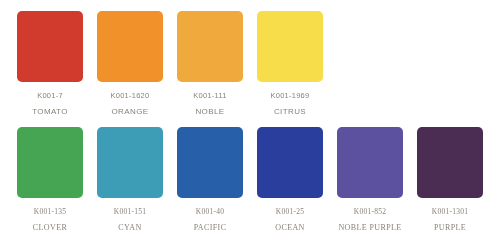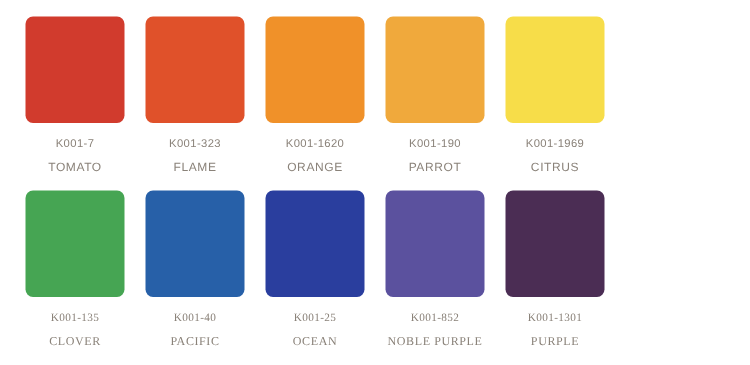--- a/index.html
+++ b/index.html
@@ -66,46 +66,46 @@
 
 <div class="palette">
 
   <div class="swatch-row">
     <div class="swatch-cell">
       <div class="swatch-chip" style="background-color: rgb(209, 59, 45);"></div>
       <div class="swatch-code">K001-7</div>
       <div class="swatch-name">TOMATO</div>
     </div>
     <div class="swatch-cell">
-      <div class="swatch-chip" style="background-color: rgb(224, 81, 42);"></div>
-      <div class="swatch-code">K001-323</div>
-      <div class="swatch-name">FLAME</div>
-    </div>
-    <div class="swatch-cell">
       <div class="swatch-chip" style="background-color: rgb(240, 145, 41);"></div>
       <div class="swatch-code">K001-1620</div>
       <div class="swatch-name">ORANGE</div>
     </div>
     <div class="swatch-cell">
       <div class="swatch-chip" style="background-color: rgb(240, 169, 60);"></div>
-      <div class="swatch-code">K001-190</div>
-      <div class="swatch-name">PARROT</div>
+      <div class="swatch-code">K001-111</div>
+      <div class="swatch-name">NOBLE</div>
     </div>
     <div class="swatch-cell">
       <div class="swatch-chip" style="background-color: rgb(247, 221, 73);"></div>
       <div class="swatch-code">K001-1969</div>
       <div class="swatch-name">CITRUS</div>
     </div>
   </div>
 
   <div class="swatch-row">
     <div class="swatch-cell">
       <div class="swatch-chip" style="background-color: rgb(70, 165, 83);"></div>
       <div class="swatch-code">K001-135</div>
       <div class="swatch-name">CLOVER</div>
+    </div>
+    <div class="swatch-cell">
+      <div class="swatch-chip" style="background-color: rgb(61, 156, 182);"></div>
+      <div class="swatch-code">K001-151</div>
+      <div class="swatch-name">CYAN</div>
     </div>
     <div class="swatch-cell">
       <div class="swatch-chip" style="background-color: rgb(39, 96, 168);"></div>
       <div class="swatch-code">K001-40</div>
       <div class="swatch-name">PACIFIC</div>
     </div>
     <div class="swatch-cell">
       <div class="swatch-chip" style="background-color: rgb(42, 62, 158);"></div>
       <div class="swatch-code">K001-25</div>
       <div class="swatch-name">OCEAN</div>

